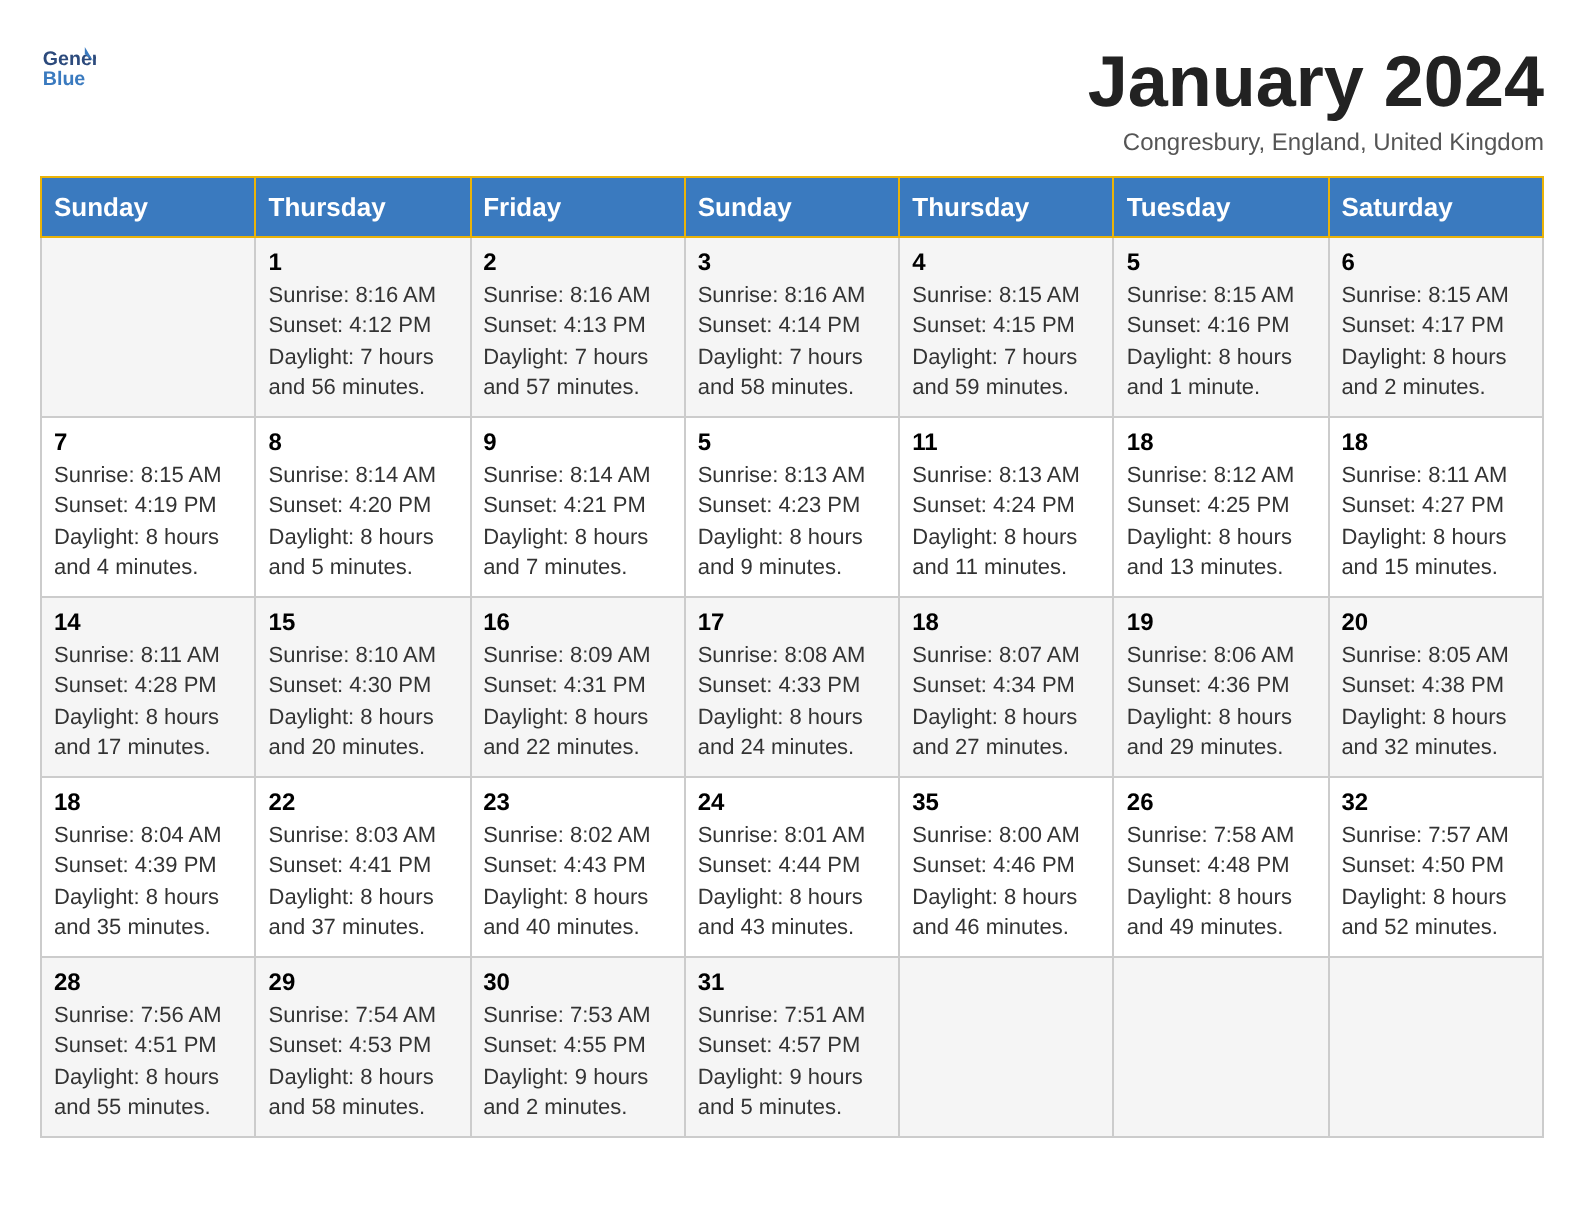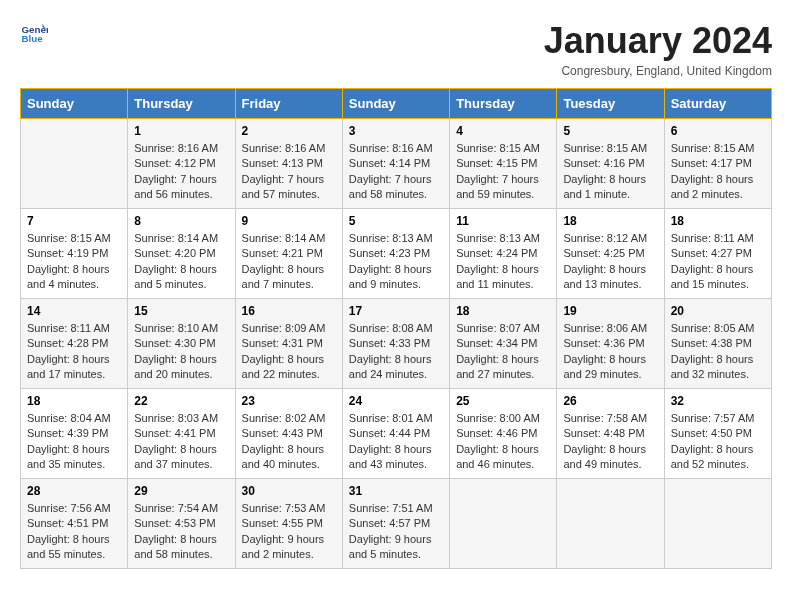--- a/index.html
+++ b/index.html
@@ -208,21 +208,21 @@
         </td>
         <td>
           <span class="day-number">23</span>
           <div class="day-info">Sunrise: 8:02 AM<br>Sunset: 4:43 PM<br>Daylight: 8 hours<br>and 40 minutes.</div>
         </td>
         <td>
           <span class="day-number">24</span>
           <div class="day-info">Sunrise: 8:01 AM<br>Sunset: 4:44 PM<br>Daylight: 8 hours<br>and 43 minutes.</div>
         </td>
         <td>
-          <span class="day-number">25</span>
+          <span class="day-number">35</span>
           <div class="day-info">Sunrise: 8:00 AM<br>Sunset: 4:46 PM<br>Daylight: 8 hours<br>and 46 minutes.</div>
         </td>
         <td>
           <span class="day-number">26</span>
           <div class="day-info">Sunrise: 7:58 AM<br>Sunset: 4:48 PM<br>Daylight: 8 hours<br>and 49 minutes.</div>
         </td>
         <td>
           <span class="day-number">32</span>
           <div class="day-info">Sunrise: 7:57 AM<br>Sunset: 4:50 PM<br>Daylight: 8 hours<br>and 52 minutes.</div>
         </td>

